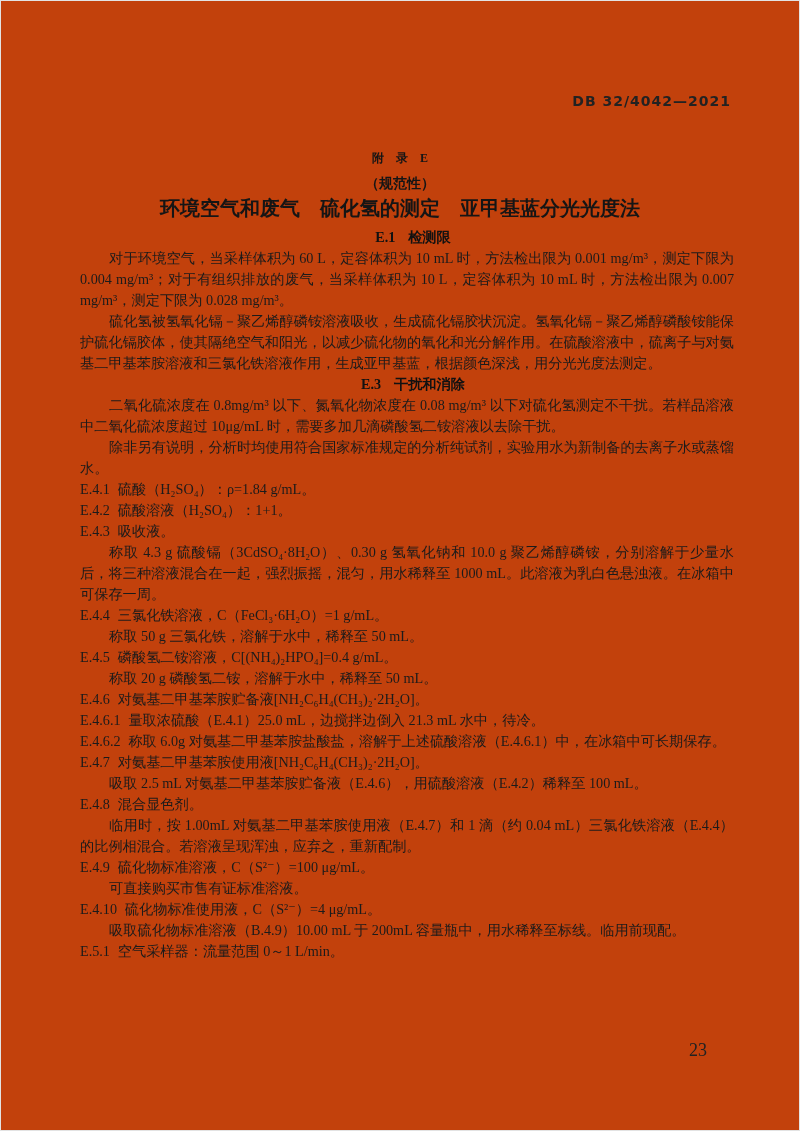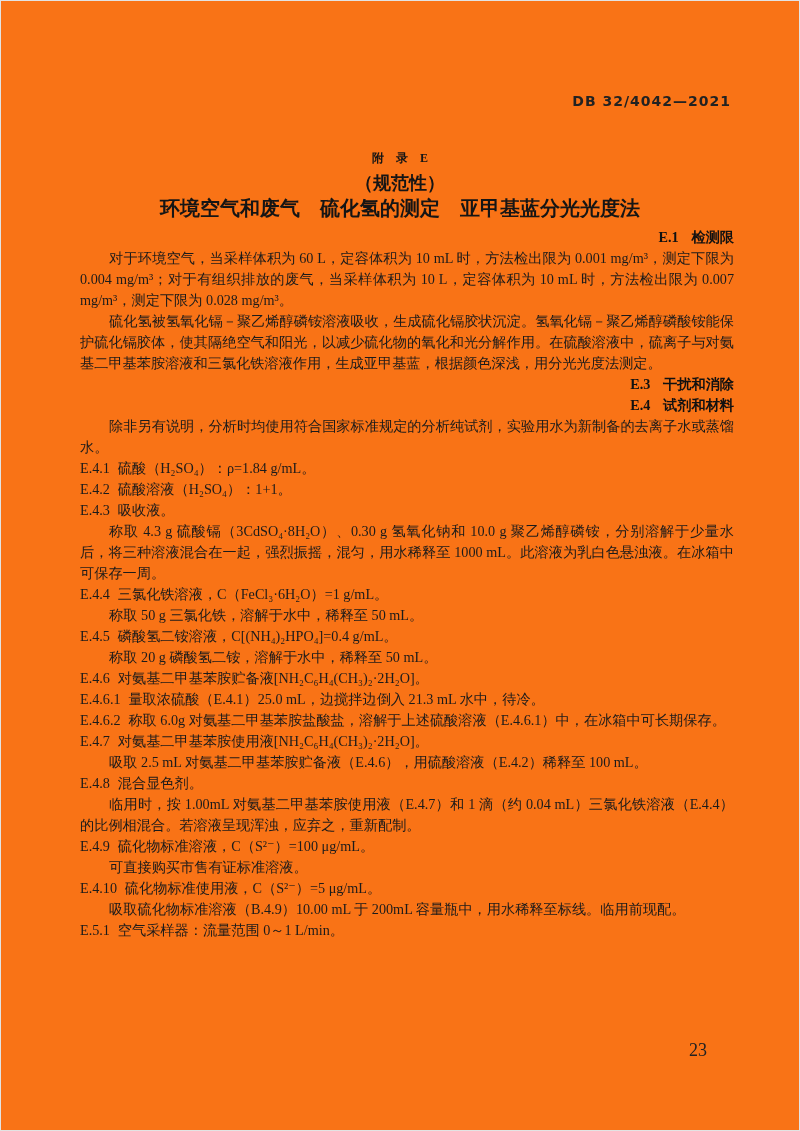--- a/index.html
+++ b/index.html
@@ -4,21 +4,21 @@
 <style>
   html, body {
     margin: 0;
     padding: 0;
     background: #ffffff;
   }
   .page {
     position: relative;
     width: 800px;
     height: 1131px;
-    background: #f97316;
+    background: #c2410c;
     box-sizing: border-box;
     border: 1px solid #e3e3e3;
     font-family: "Liberation Serif", "DejaVu Serif", serif;
     color: #1b1b1b;
     overflow: hidden;
   }
   .doc-header {
     position: absolute;
     top: 92px;
     right: 68px;
@@ -37,21 +37,21 @@
     text-align: center;
     line-height: 25px;
     color: #151515;
   }
   .title-line-1 {
     font-size: 12px;
     font-weight: bold;
     white-space: pre;
   }
   .title-line-2 {
-    font-size: 18px;
+    font-size: 14px;
     font-weight: bold;
     white-space: pre;
   }
   .title-line-3 {
     font-size: 20px;
     font-weight: bold;
     white-space: pre;
   }
   .doc-body {
     position: absolute;
@@ -60,21 +60,21 @@
     width: 654px;
     font-size: 14.2px;
     line-height: 21px;
     text-align: justify;
     color: #1b1b1b;
   }
   .block { margin: 0; }
   .block.section {
     font-weight: bold;
     color: #111;
-    text-align: right;
+    text-align: center;
     margin-left: 12px;
   }
   .block.section .label { margin-right: 0.9em; }
   .block.clause .label { margin-right: 0.55em; }
   .block.para { text-indent: 2.05em; }
   .page-number {
     position: absolute;
     top: 1039px;
     right: 92px;
     font-size: 18px;
@@ -92,39 +92,39 @@
     <div class="title-line-1">附　录　E</div>
     <div class="title-line-2">（规范性）</div>
     <div class="title-line-3">环境空气和废气　硫化氢的测定　亚甲基蓝分光光度法</div>
   </div>
 
   <div class="doc-body" id="doc-body">
       <div class="block section"><span class="label">E.1</span><span>检测限</span></div>
       <div class="block para">对于环境空气，当采样体积为 60 L，定容体积为 10 mL 时，方法检出限为 0.001 mg/m³，测定下限为 0.004 mg/m³；对于有组织排放的废气，当采样体积为 10 L，定容体积为 10 mL 时，方法检出限为 0.007 mg/m³，测定下限为 0.028 mg/m³。</div>
       <div class="block para">硫化氢被氢氧化镉－聚乙烯醇磷铵溶液吸收，生成硫化镉胶状沉淀。氢氧化镉－聚乙烯醇磷酸铵能保护硫化镉胶体，使其隔绝空气和阳光，以减少硫化物的氧化和光分解作用。在硫酸溶液中，硫离子与对氨基二甲基苯胺溶液和三氯化铁溶液作用，生成亚甲基蓝，根据颜色深浅，用分光光度法测定。</div>
       <div class="block section"><span class="label">E.3</span><span>干扰和消除</span></div>
-      <div class="block section"><span class="label">E.4</span><span>试剂和材料</span></div>
+      <div class="block para">二氧化硫浓度在 0.8mg/m³ 以下、氮氧化物浓度在 0.08 mg/m³ 以下对硫化氢测定不干扰。若样品溶液中二氧化硫浓度超过 10μg/mL 时，需要多加几滴磷酸氢二铵溶液以去除干扰。</div>
       <div class="block para">除非另有说明，分析时均使用符合国家标准规定的分析纯试剂，实验用水为新制备的去离子水或蒸馏水。</div>
       <div class="block clause"><span class="label">E.4.1</span><span>硫酸（H₂SO₄）：ρ=1.84 g/mL。</span></div>
       <div class="block clause"><span class="label">E.4.2</span><span>硫酸溶液（H₂SO₄）：1+1。</span></div>
       <div class="block clause"><span class="label">E.4.3</span><span>吸收液。</span></div>
       <div class="block para">称取 4.3 g 硫酸镉（3CdSO₄·8H₂O）、0.30 g 氢氧化钠和 10.0 g 聚乙烯醇磷铵，分别溶解于少量水后，将三种溶液混合在一起，强烈振摇，混匀，用水稀释至 1000 mL。此溶液为乳白色悬浊液。在冰箱中可保存一周。</div>
       <div class="block clause"><span class="label">E.4.4</span><span>三氯化铁溶液，C（FeCl₃·6H₂O）=1 g/mL。</span></div>
       <div class="block para">称取 50 g 三氯化铁，溶解于水中，稀释至 50 mL。</div>
       <div class="block clause"><span class="label">E.4.5</span><span>磷酸氢二铵溶液，C[(NH₄)₂HPO₄]=0.4 g/mL。</span></div>
       <div class="block para">称取 20 g 磷酸氢二铵，溶解于水中，稀释至 50 mL。</div>
       <div class="block clause"><span class="label">E.4.6</span><span>对氨基二甲基苯胺贮备液[NH₂C₆H₄(CH₃)₂·2H₂O]。</span></div>
       <div class="block clause"><span class="label">E.4.6.1</span><span>量取浓硫酸（E.4.1）25.0 mL，边搅拌边倒入 21.3 mL 水中，待冷。</span></div>
       <div class="block clause"><span class="label">E.4.6.2</span><span>称取 6.0g 对氨基二甲基苯胺盐酸盐，溶解于上述硫酸溶液（E.4.6.1）中，在冰箱中可长期保存。</span></div>
       <div class="block clause"><span class="label">E.4.7</span><span>对氨基二甲基苯胺使用液[NH₂C₆H₄(CH₃)₂·2H₂O]。</span></div>
       <div class="block para">吸取 2.5 mL 对氨基二甲基苯胺贮备液（E.4.6），用硫酸溶液（E.4.2）稀释至 100 mL。</div>
       <div class="block clause"><span class="label">E.4.8</span><span>混合显色剂。</span></div>
       <div class="block para">临用时，按 1.00mL 对氨基二甲基苯胺使用液（E.4.7）和 1 滴（约 0.04 mL）三氯化铁溶液（E.4.4）的比例相混合。若溶液呈现浑浊，应弃之，重新配制。</div>
       <div class="block clause"><span class="label">E.4.9</span><span>硫化物标准溶液，C（S²⁻）=100 μg/mL。</span></div>
       <div class="block para">可直接购买市售有证标准溶液。</div>
-      <div class="block clause"><span class="label">E.4.10</span><span>硫化物标准使用液，C（S²⁻）=5 μg/mL。</span></div>
+      <div class="block clause"><span class="label">E.4.10</span><span>硫化物标准使用液，C（S²⁻）=4 μg/mL。</span></div>
       <div class="block para">吸取硫化物标准溶液（B.4.9）10.00 mL 于 200mL 容量瓶中，用水稀释至标线。临用前现配。</div>
       <div class="block clause"><span class="label">E.5.1</span><span>空气采样器：流量范围 0～1 L/min。</span></div>
     </div>
 
   <div class="page-number">23</div>
 
 </div>
 
 </body></html>

